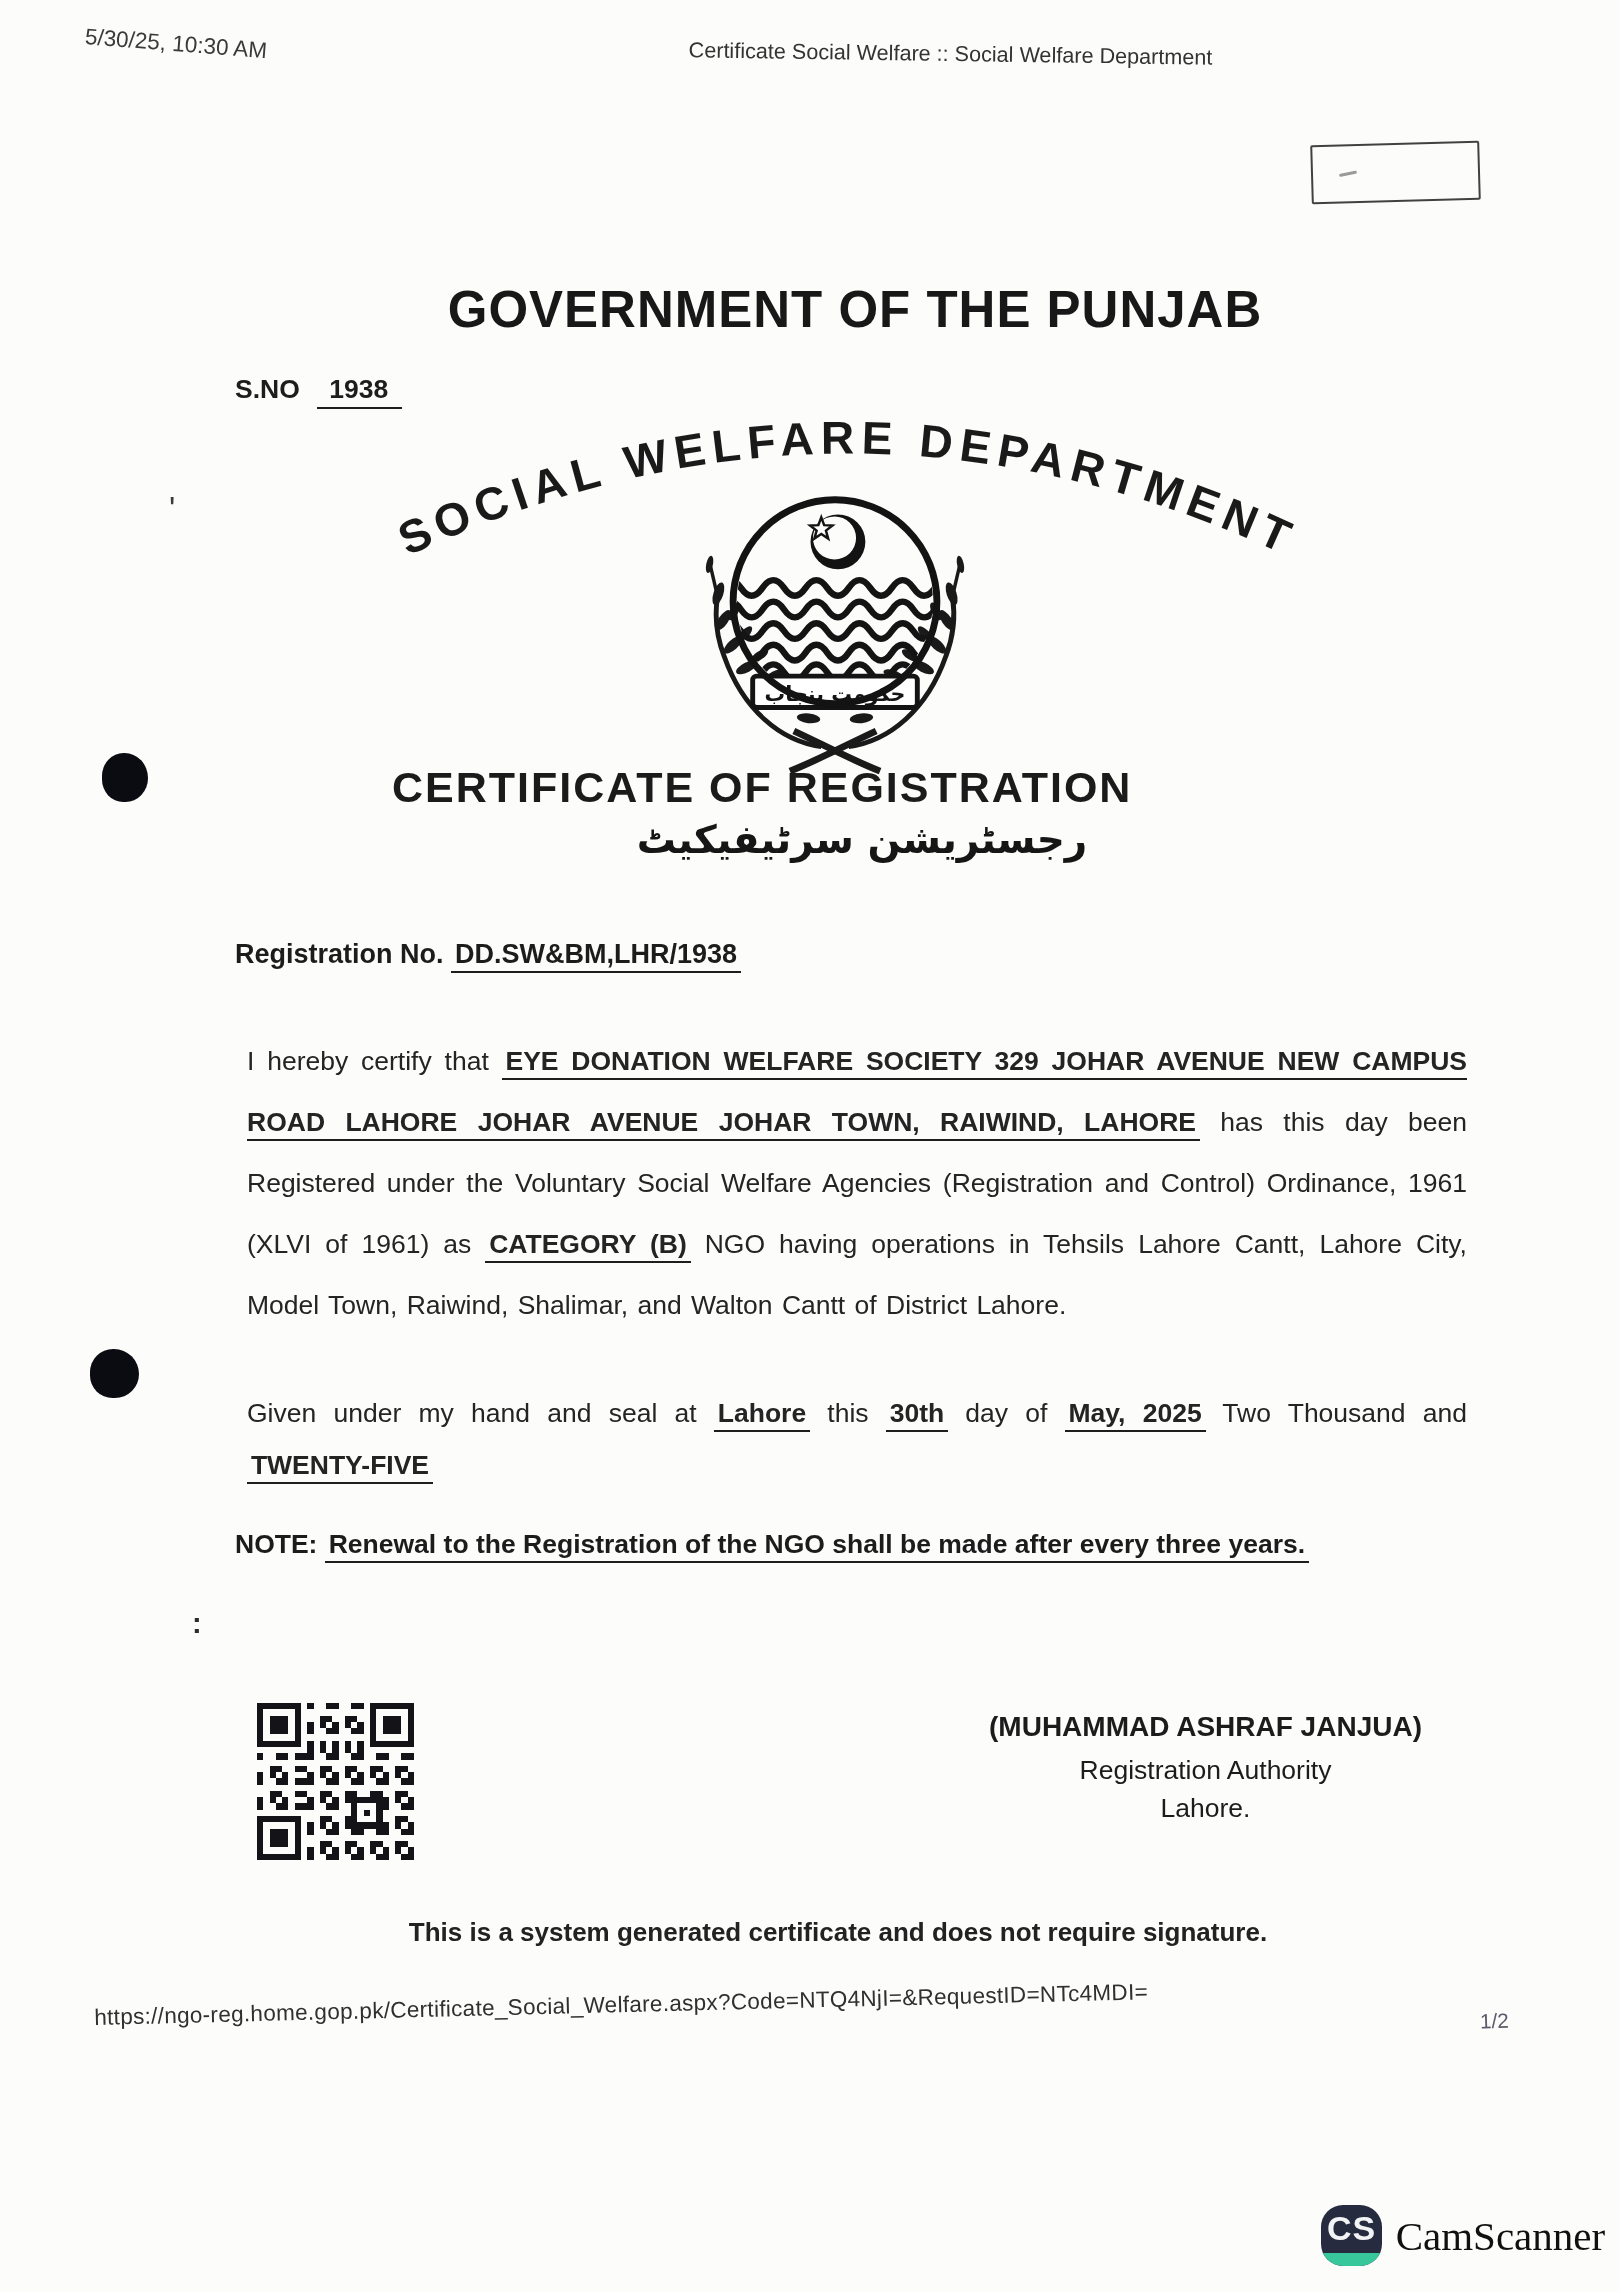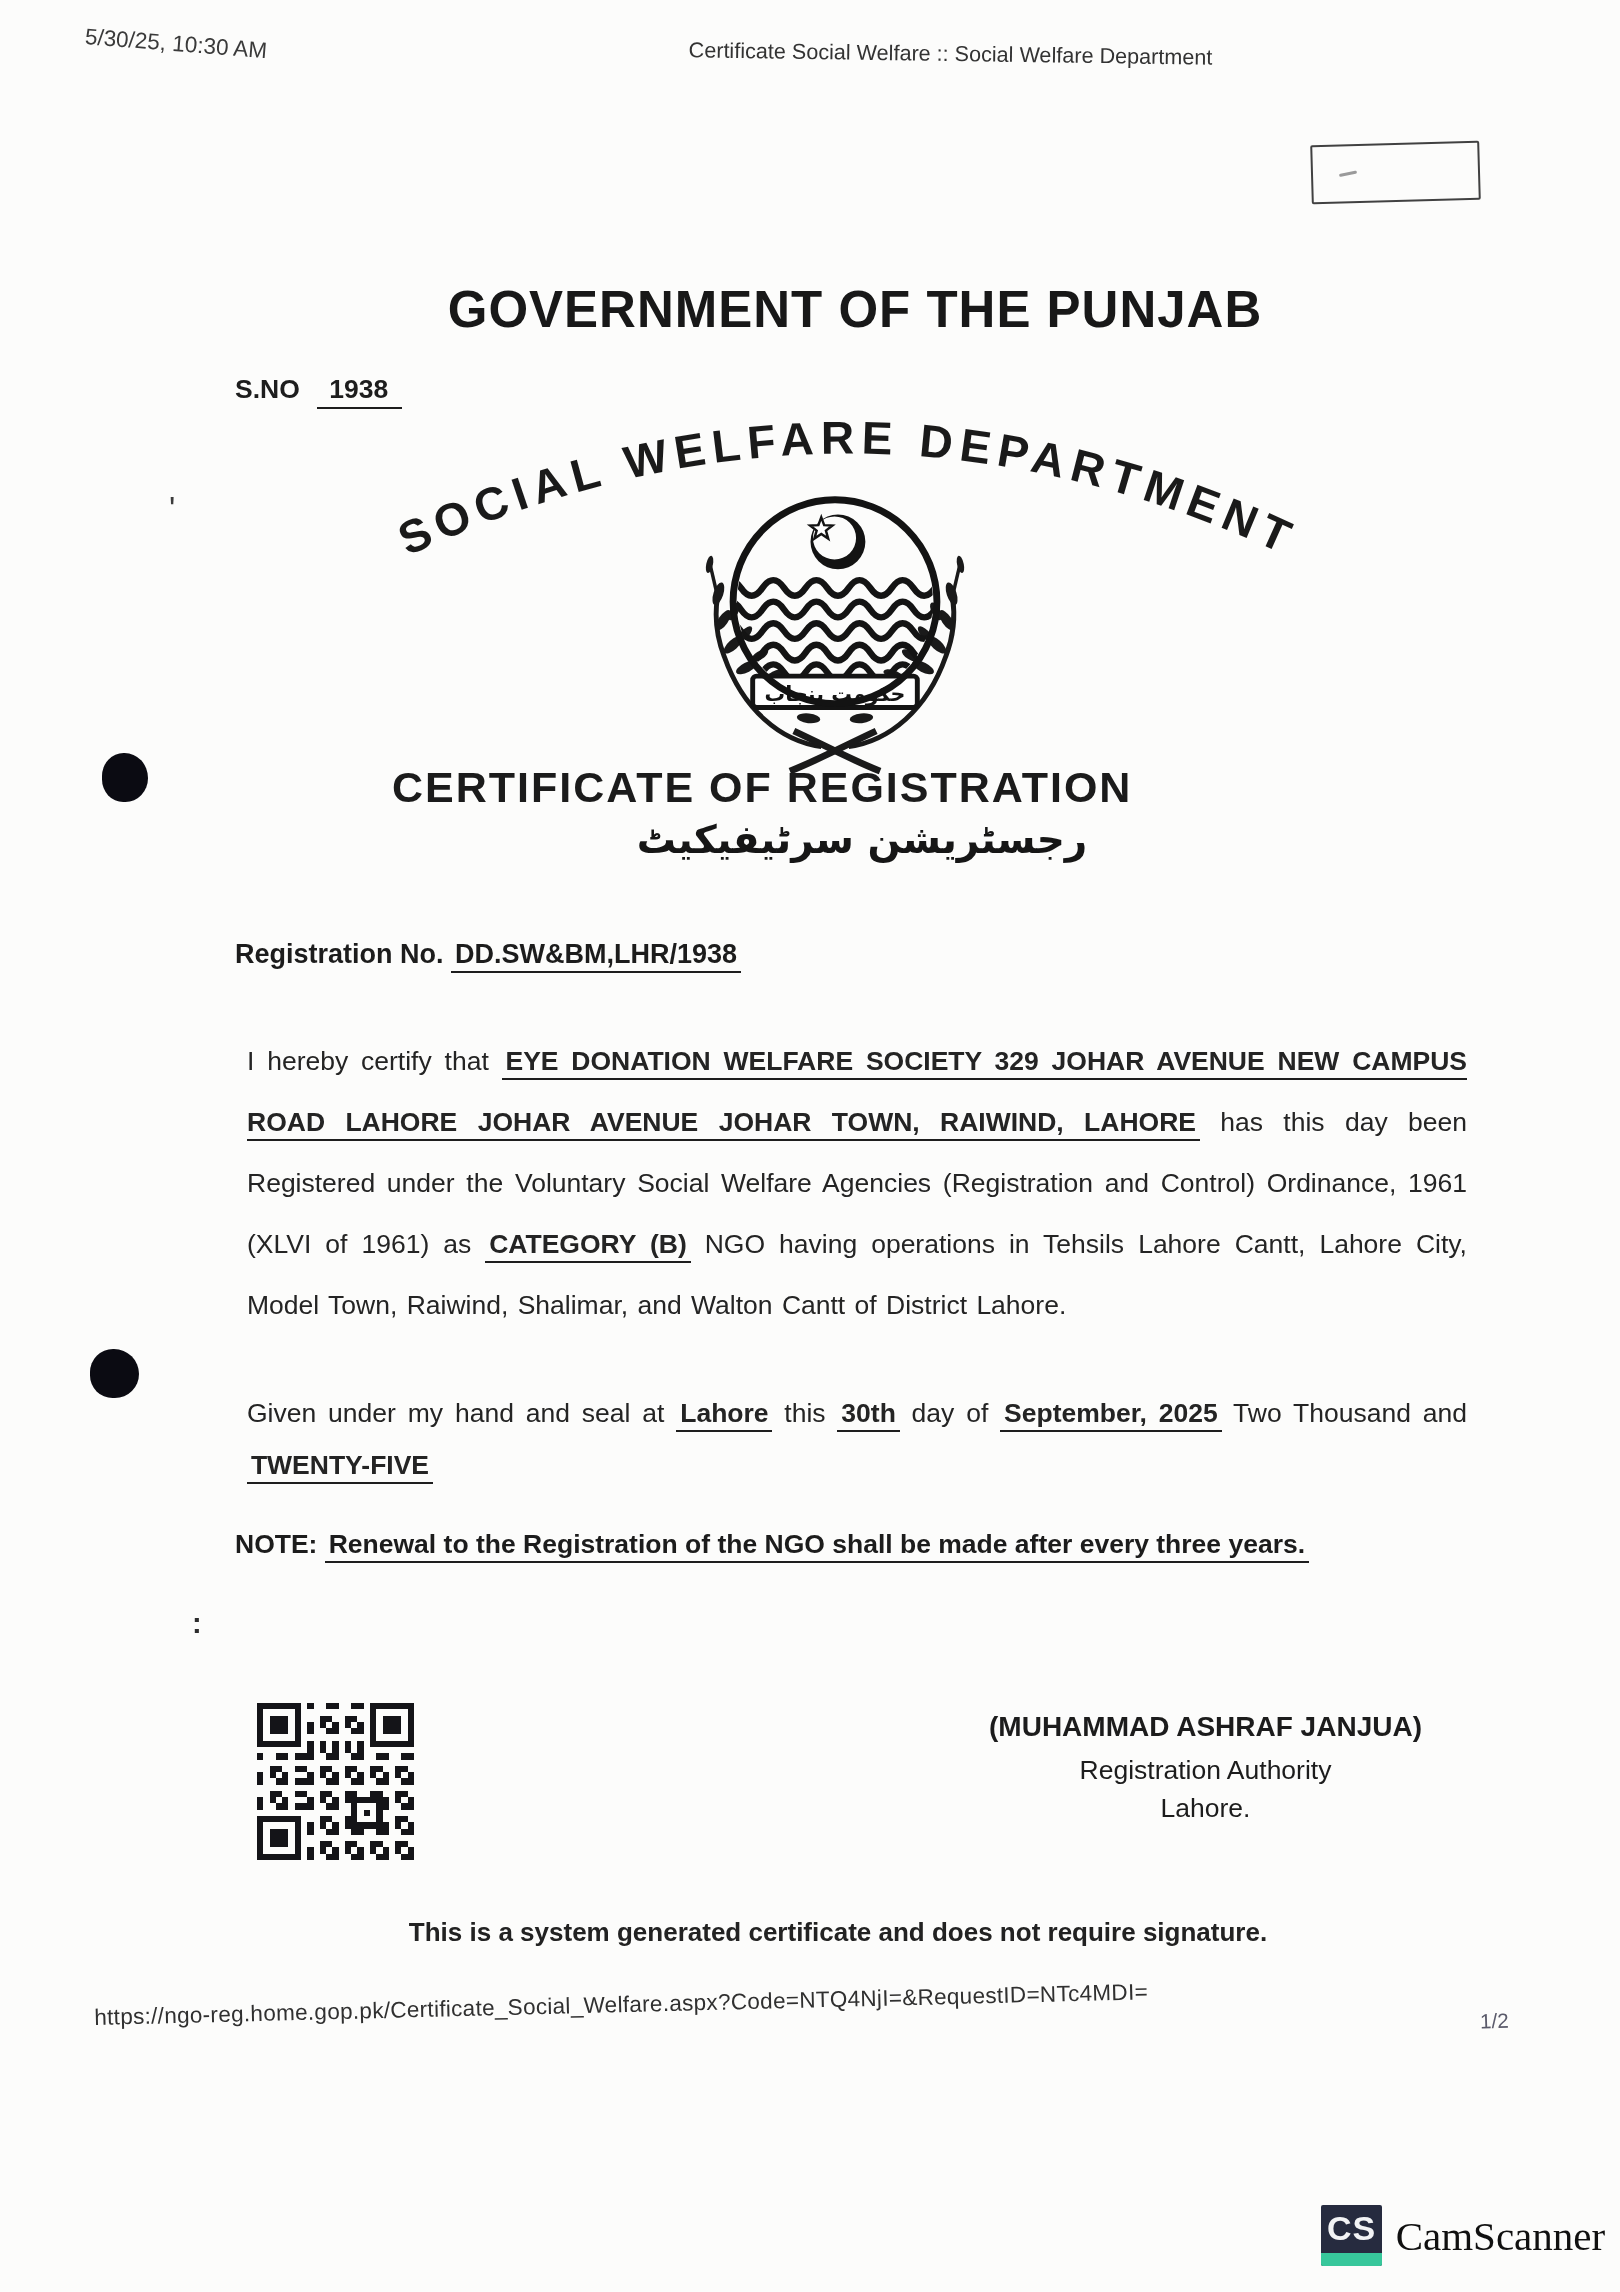--- a/index.html
+++ b/index.html
@@ -47,21 +47,21 @@
   .hole2{left:90px;top:1349px;width:49px;height:49px;}
   .qr{position:absolute;left:257px;top:1703px;width:157px;height:157px;}
   .sig{position:absolute;left:931px;top:1711px;width:549px;text-align:center;color:#1c1c1c;}
   .sig-name{font-size:28px;font-weight:700;margin-bottom:11.8px;}
   .sig-line{font-size:26.5px;margin-bottom:6.9px;}
   .sysnote{position:absolute;left:348px;top:1917px;width:980px;text-align:center;
            font-size:26px;font-weight:600;color:#222;}
 
   
   .cam{position:absolute;left:1321px;top:2205px;display:flex;align-items:center;}
-  .cam-icon{position:relative;width:61px;height:61px;border-radius:2px;background:#262b3f;
+  .cam-icon{position:relative;width:61px;height:61px;border-radius:22px;background:#262b3f;
             overflow:hidden;display:flex;align-items:flex-start;justify-content:center;}
   .cam-cs{color:#f2f3f5;font-size:34px;font-weight:700;line-height:47px;letter-spacing:1px;}
   .cam-strip{position:absolute;left:0;bottom:0;width:100%;height:12.7px;background:#37c79b;}
   .cam-label{margin-left:13.7px;font-family:"Liberation Serif",serif;font-size:41px;color:#101010;text-align:center;}
 </style>
 </head>
 <body>
 
 <div id="page">
 
@@ -138,21 +138,21 @@
 
   <div class="reg-line">
     <span>Registration No. </span><span class="u">DD.SW&amp;BM,LHR/1938</span>
   </div>
 
   <p class="body-p">
     <span>I hereby certify that </span><span class="u">EYE DONATION WELFARE SOCIETY 329 JOHAR AVENUE NEW CAMPUS ROAD LAHORE JOHAR AVENUE JOHAR TOWN, RAIWIND, LAHORE</span><span> has this day been Registered under the Voluntary Social Welfare Agencies (Registration and Control) Ordinance, 1961 (XLVI of 1961) as </span><span class="u">CATEGORY (B)</span><span> NGO having operations in Tehsils Lahore Cantt, Lahore City, Model Town, Raiwind, Shalimar, and Walton Cantt of District Lahore.</span>
   </p>
 
   <p class="body-p issue">
-    <span>Given under my hand and seal at </span><span class="u">Lahore</span><span> this </span><span class="u">30th</span><span> day of </span><span class="u">September, 2025</span><span> Two Thousand and </span><span class="u">TWENTY-FIVE</span>
+    <span>Given under my hand and seal at </span><span class="u">Lahore</span><span> this </span><span class="u">30th</span><span> day of </span><span class="u">May, 2025</span><span> Two Thousand and </span><span class="u">TWENTY-FIVE</span>
   </p>
 
   <p class="note">
     <span>NOTE: </span><span class="u">Renewal to the Registration of the NGO shall be made after every three years.</span>
   </p>
 
   <span class="stray-apos">'</span>
   <span class="stray-colon">:</span>
   <div class="hole hole1"></div>
   <div class="hole hole2"></div>

